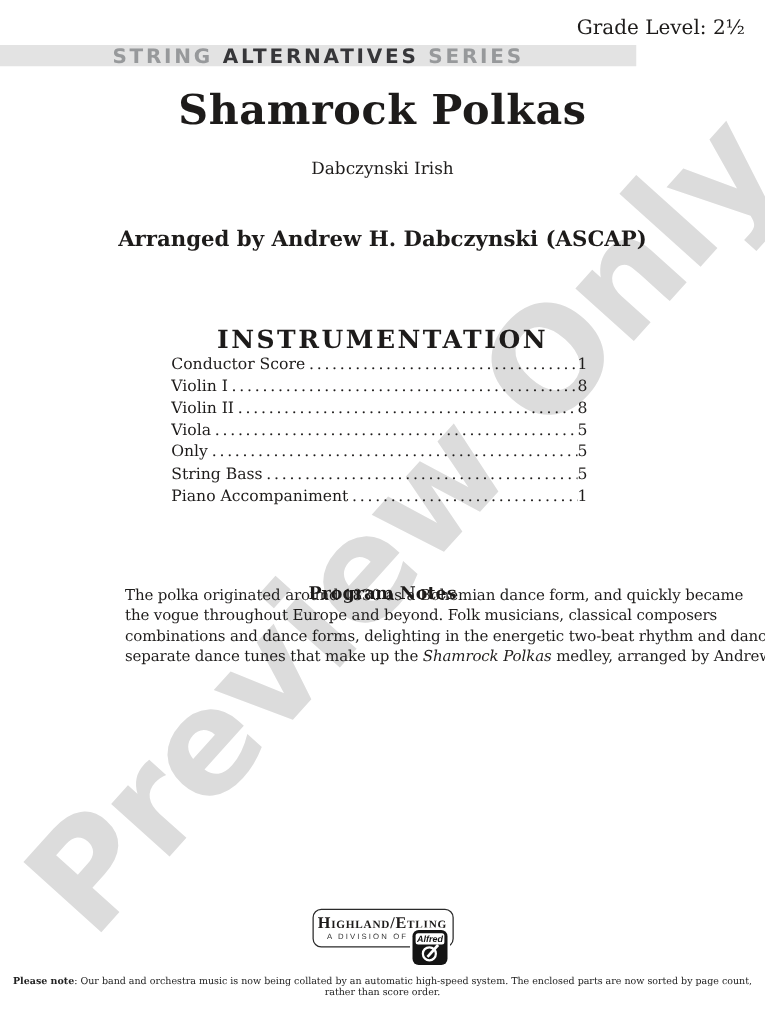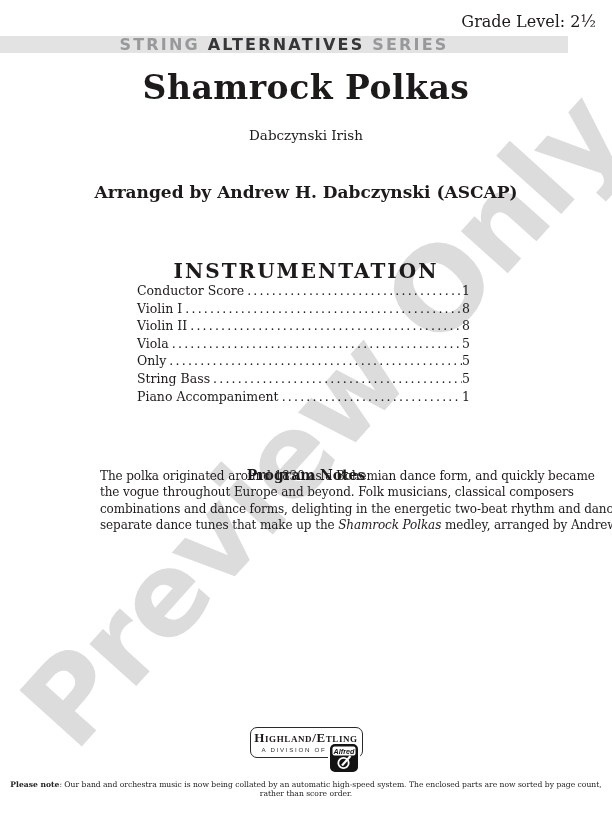--- a/index.html
+++ b/index.html
@@ -11,21 +11,21 @@
   .watermark{
     position:absolute;left:322px;top:420px;
     transform:translate(-50%,-50%) rotate(-48deg);
     font-family:"DejaVu Sans",sans-serif;font-weight:bold;
     font-size:115px;letter-spacing:-2px;color:var(--wm-color,#dcdcdc);
     white-space:nowrap;z-index:0;user-select:none;
   }
   .layer{position:absolute;z-index:1;}
   .grade{top:12px;right:16px;font-size:16px;}
   .banner{
-    top:36px;left:0;width:568px;height:17px;background:var(--banner-bg,#e3e3e3);
+    top:36px;left:0;width:509px;height:17px;background:var(--banner-bg,#e3e3e3);
     text-align:center;line-height:17px;
     font-family:"DejaVu Sans",sans-serif;font-weight:bold;font-size:16px;letter-spacing:2.2px;
     white-space:nowrap;
   }
   .banner .w-gray{color:var(--banner-gray,#97999b);}
   .banner .w-dark{color:var(--banner-dark,#363639);}
   .centered{left:0;width:612px;text-align:center;}
   .title{top:68px;font-size:33px;font-weight:bold;letter-spacing:0.5px;}
   .subtitle{top:127px;font-size:13.5px;}
   .arranger{top:146px;font-size:17px;font-weight:bold;margin-top:36px;}

